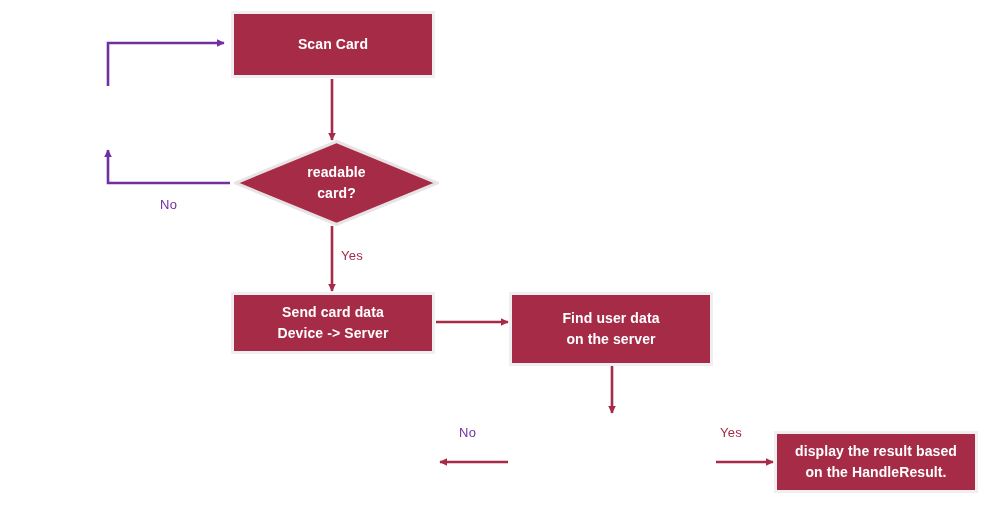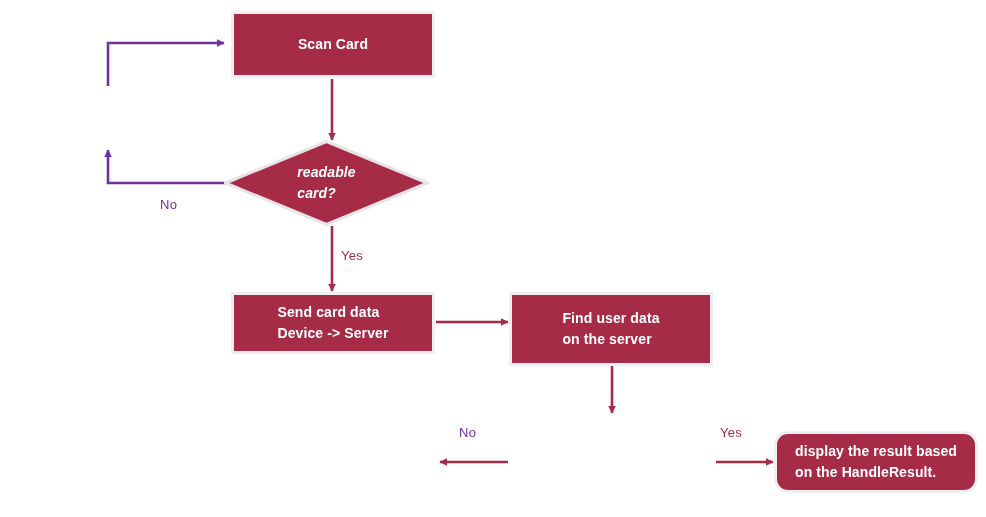--- a/index.html
+++ b/index.html
@@ -24,20 +24,21 @@
     width: 986px;
     height: 517px;
     pointer-events: none;
   }
   .node {
     position: absolute;
     box-sizing: border-box;
     display: flex;
     align-items: center;
     justify-content: center;
+    text-align: center;
     color: #ffffff;
     font-weight: bold;
     font-size: 14px;
     line-height: 1.5;
     letter-spacing: 0.1px;
   }
   .node.process {
     background: #a62b47;
     border: 3px solid #f0eef0;
     z-index: 3;
@@ -121,41 +122,41 @@
     <g>
       <path d="M716,462 L773,462" fill="none" stroke="#a62b47" stroke-width="2.6" marker-end="url(#arrow-crimson)"></path>
     </g>
   </svg>
 
   <div class="node process" style="left:231px; top:11px; width:204px; height:67px;">
     <span class="label">Scan Card</span>
   </div>
 
 
-  <div class="node decision" style="left:224px; top:140px; width:205px; height:86px;font-style:italic;">
+  <div class="node decision" style="left:234px; top:140px; width:205px; height:86px;">
     <svg class="diamond-shape" viewBox="0 0 205 86" preserveAspectRatio="none" xmlns="http://www.w3.org/2000/svg">
       <polygon points="102.5,1.5 203.5,43 102.5,84.5 1.5,43" fill="#a62b47" stroke="#e8e4e6" stroke-width="3"></polygon>
     </svg>
     <span class="label">readable
 card?</span>
   </div>
 
   <div class="node process" style="left:231px; top:292px; width:204px; height:62px;">
     <span class="label">Send card data
 Device -&gt; Server</span>
   </div>
 
   <div class="node process" style="left:509px; top:292px; width:204px; height:74px;">
     <span class="label">Find user data
 on the server</span>
   </div>
 
 
 
-  <div class="node process" style="left:774px; top:431px; width:204px; height:62px;border-radius:14px;">
+  <div class="node process" style="left:774px; top:431px; width:204px; height:62px;">
     <span class="label">display the result based
 on the HandleResult.</span>
   </div>
 
   <div class="edge-label purple" style="left:160px; top:197px;">No</div>
 
   <div class="edge-label crimson" style="left:341px; top:248px;">Yes</div>
 
   <div class="edge-label purple" style="left:459px; top:425px;">No</div>
 

